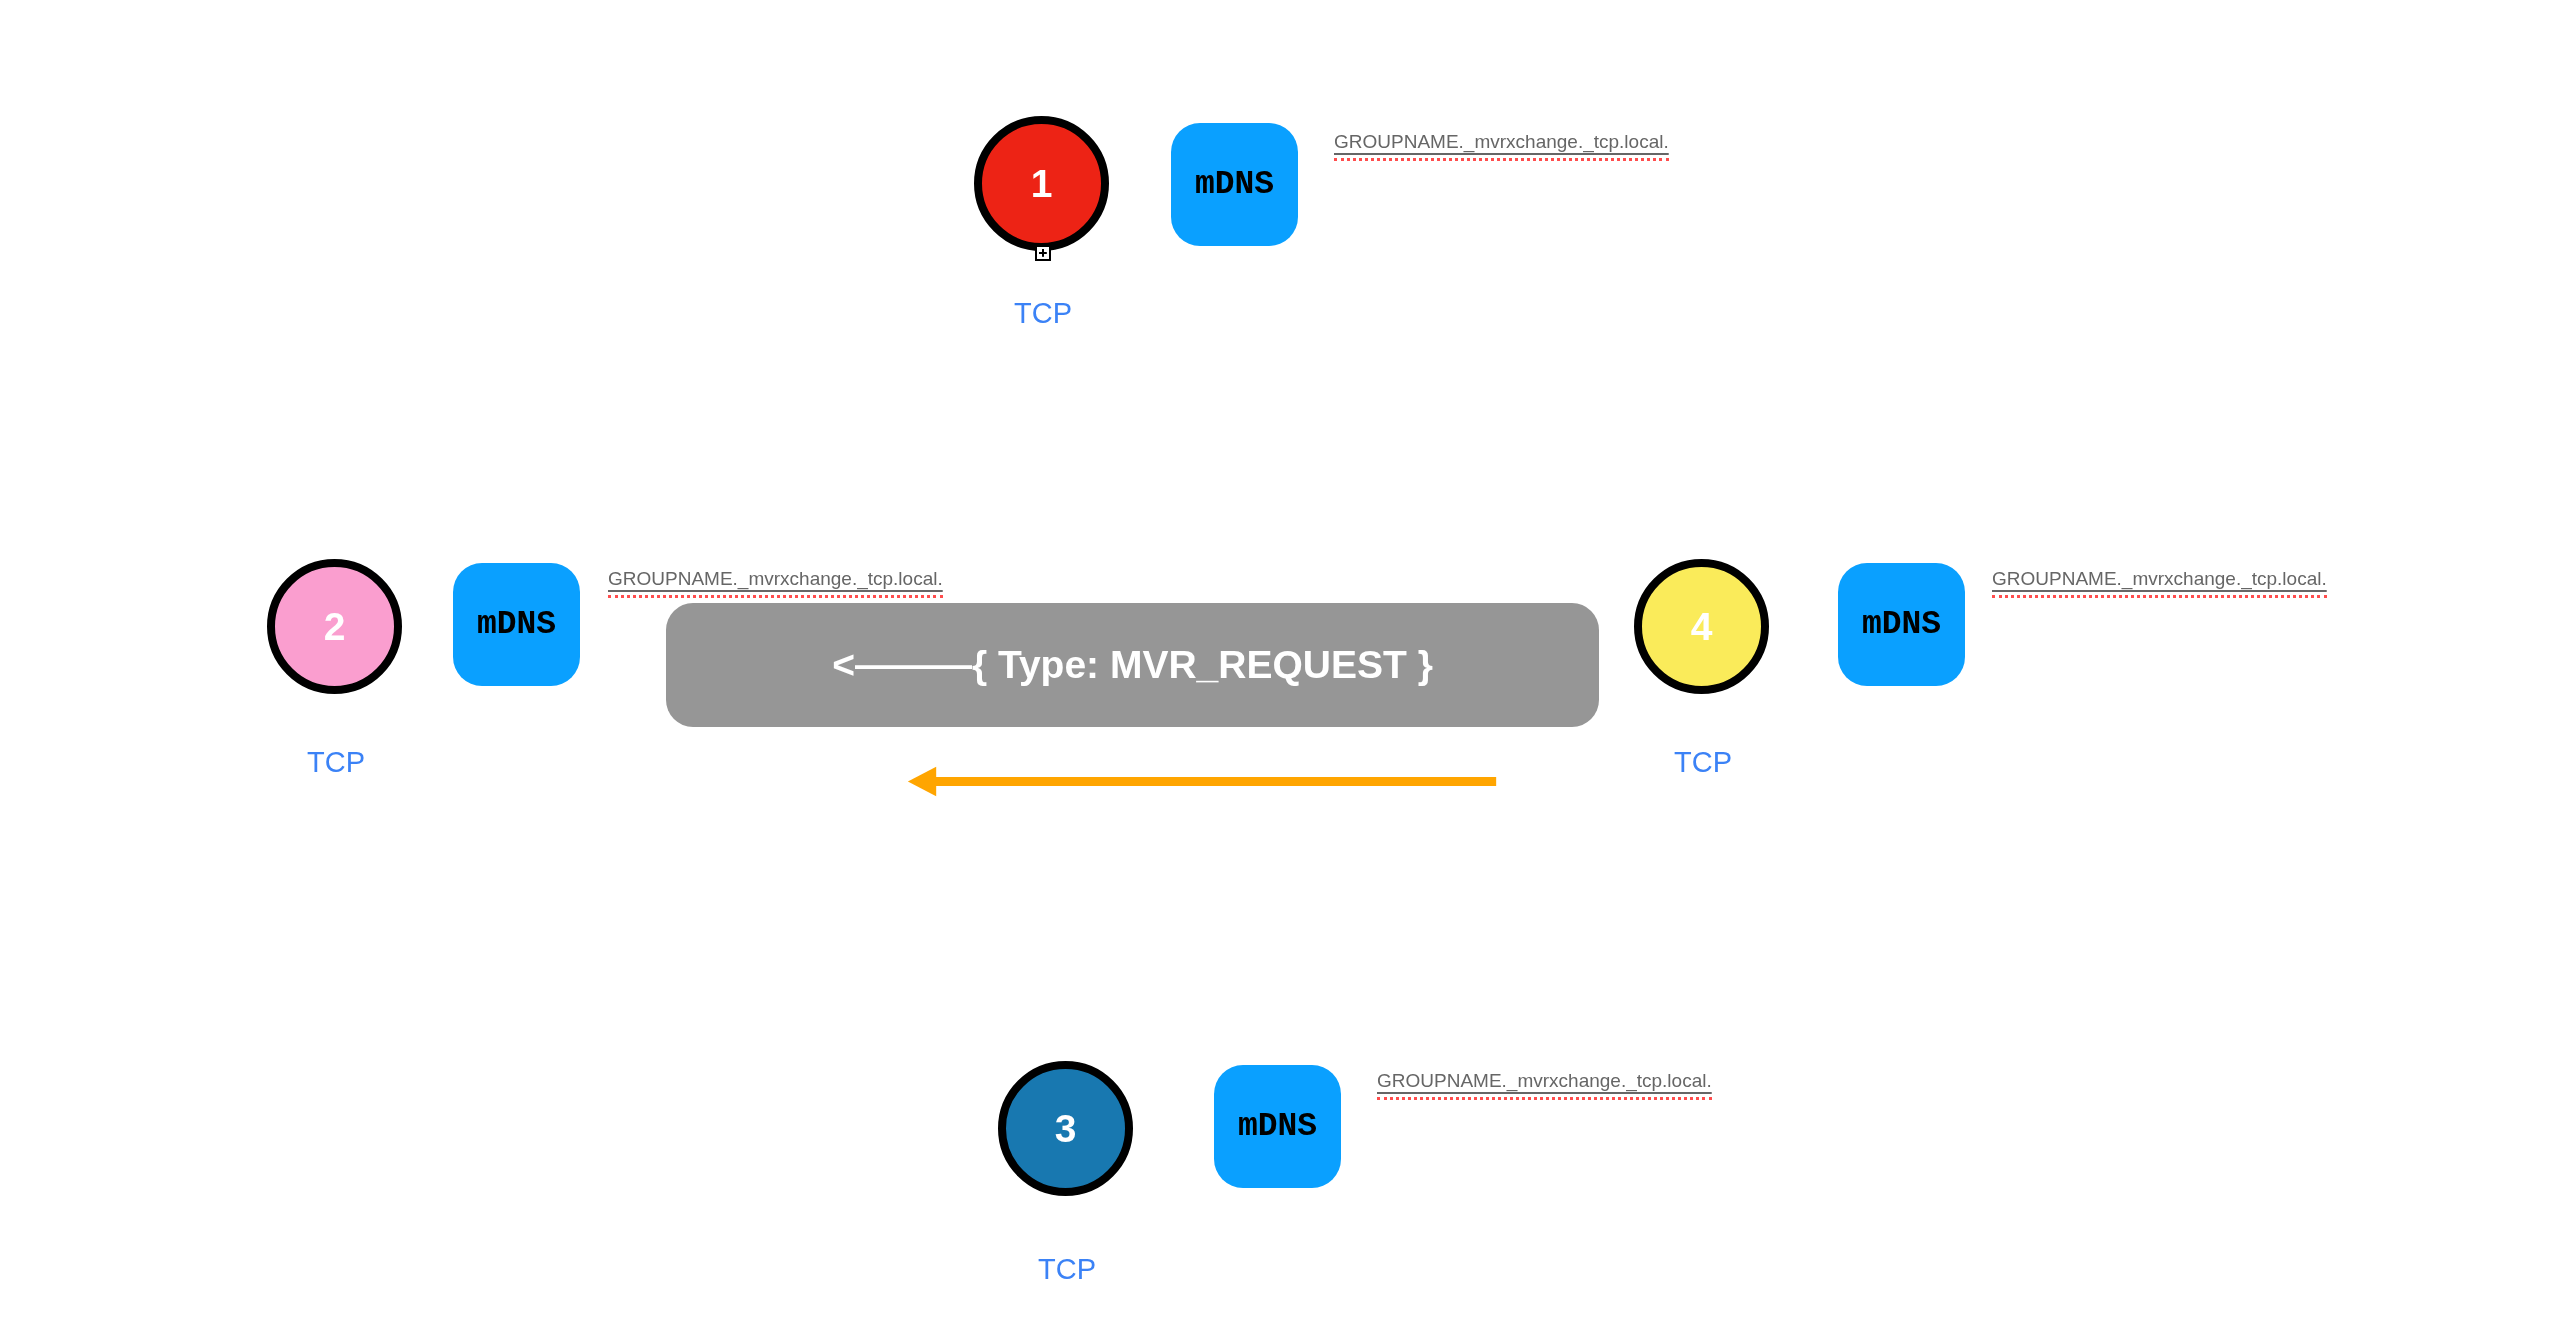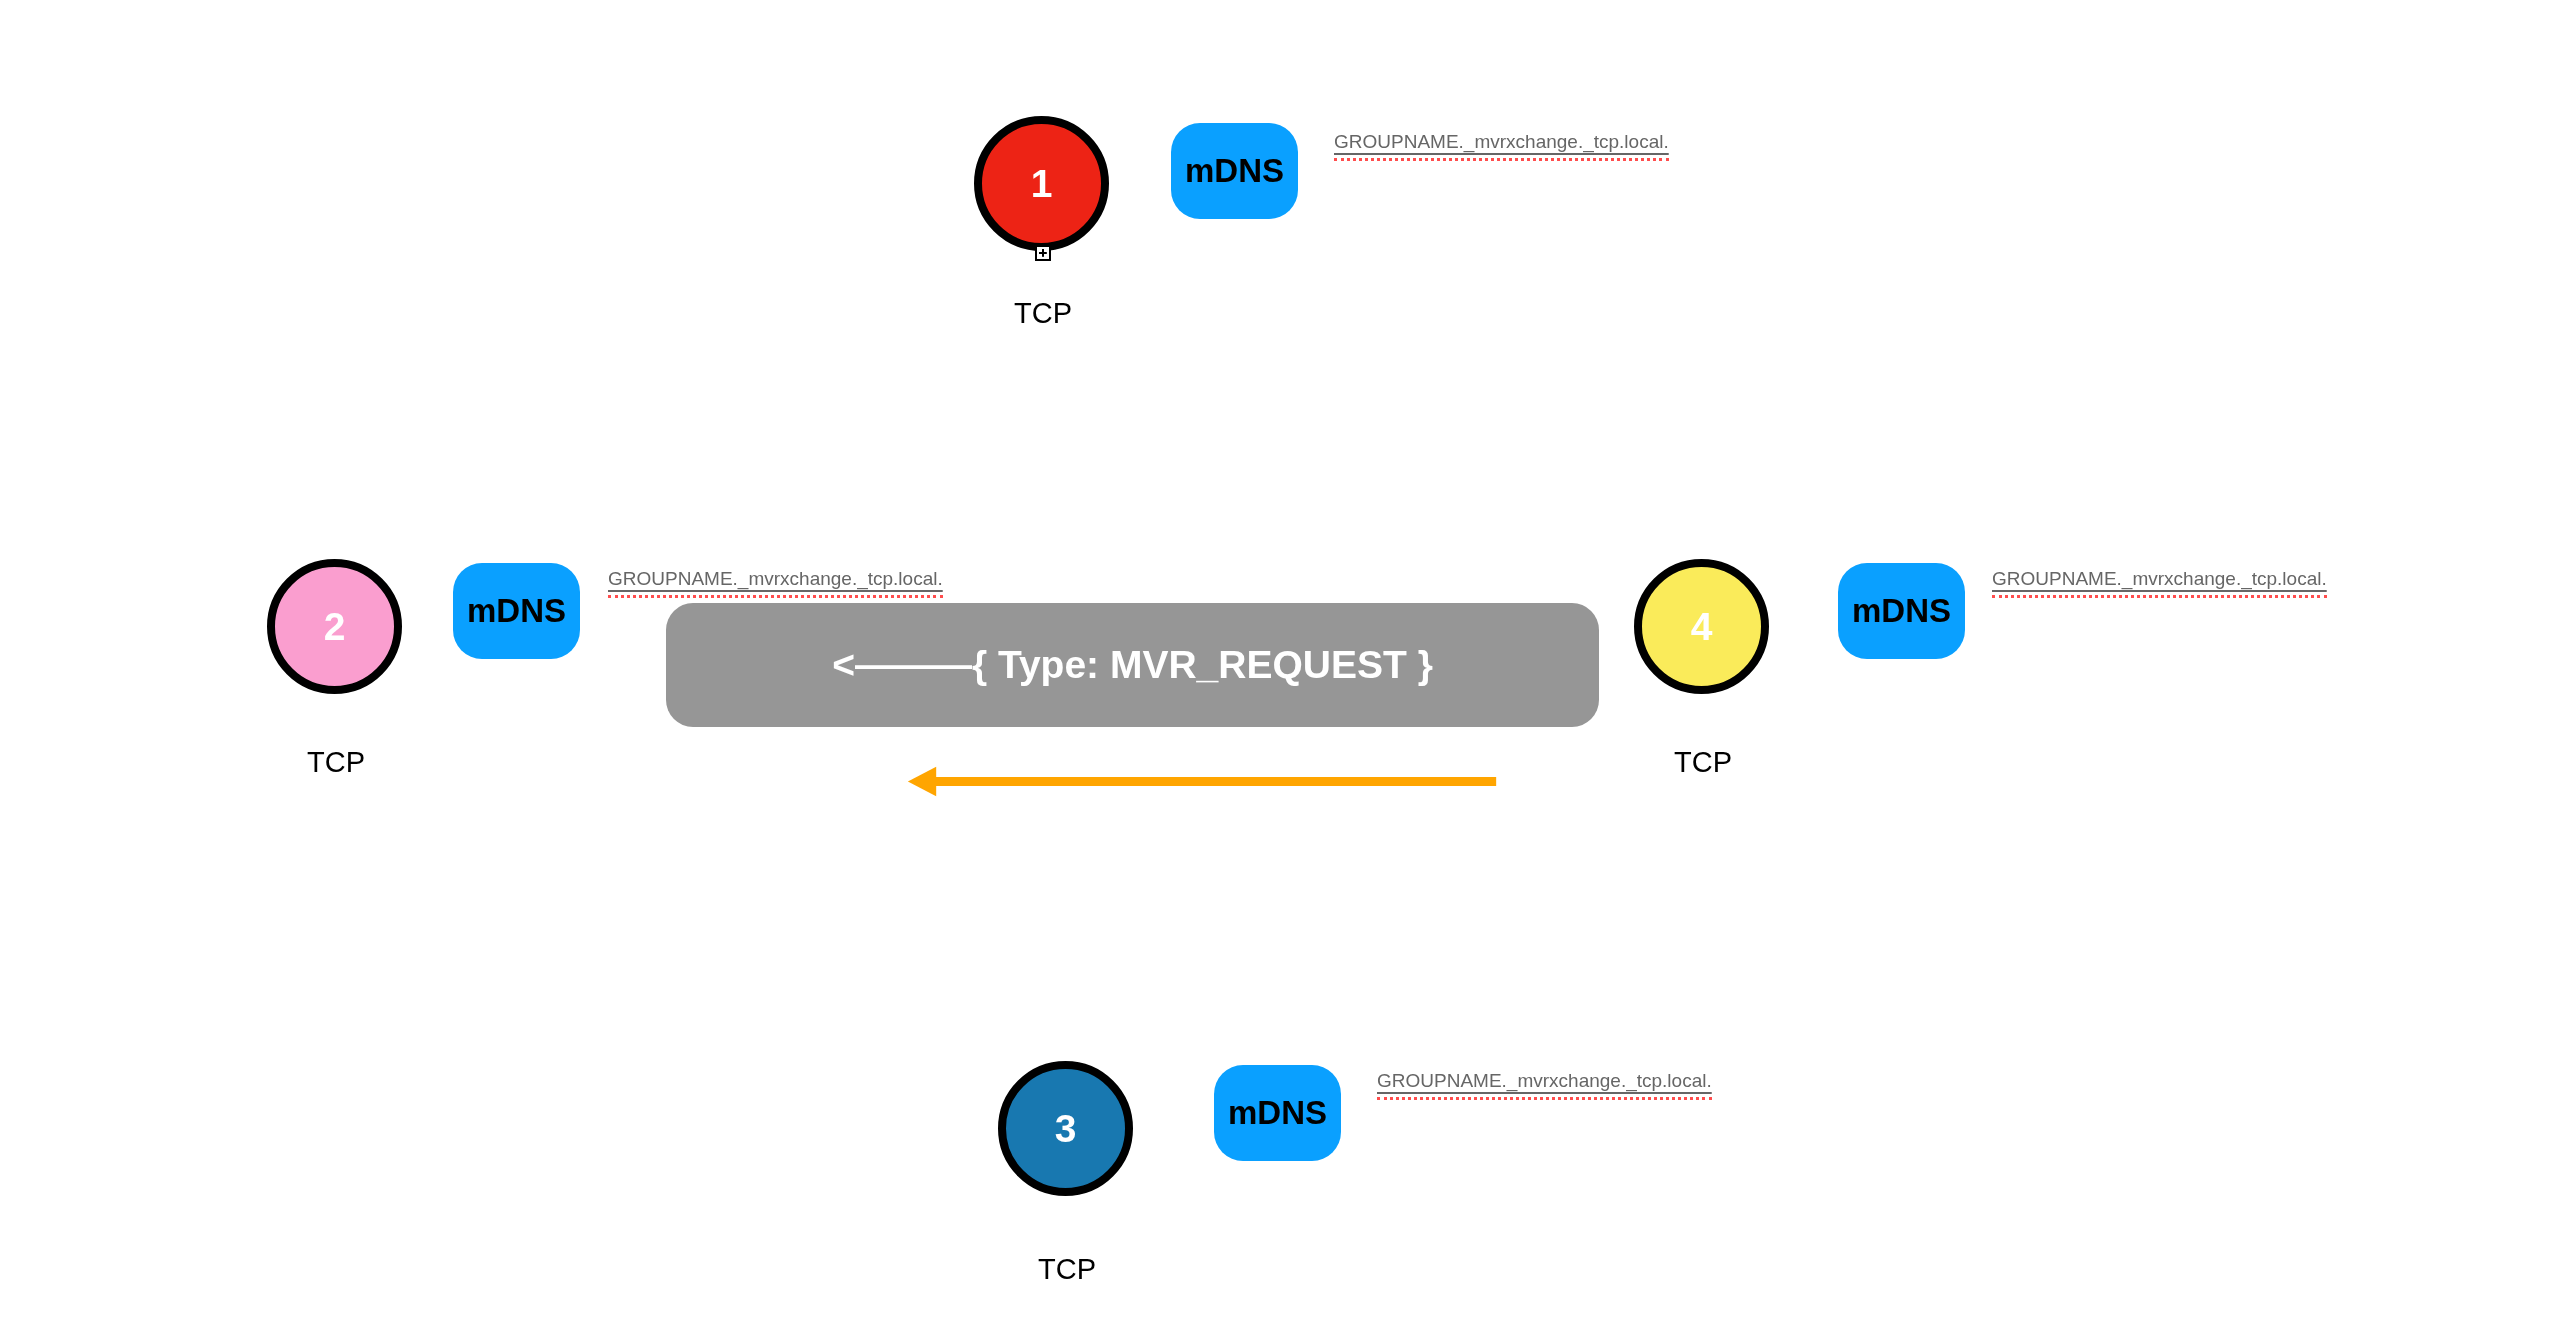--- a/index.html
+++ b/index.html
@@ -22,23 +22,23 @@
   .circle .num {
     color:#ffffff;
     font-size:39px;
     font-weight:bold;
     line-height:1;
   }
 
   
   .badge {
     position:absolute;
-    width:127px; height:96px;
+    width:127px; height:123px;
     border-radius:29px;
-    display:flex; align-items:center; justify-content:center;
+    display:flex; align-items:center; justify-content:center;font-family:Liberation Mono, monospace;
   }
   .badge .badge-label {
     color:#000;
     font-size:33px;
     font-weight:bold;
   }
 
   
   .svc {
     position:absolute;
@@ -57,21 +57,21 @@
     content:"";
     position:absolute;
     left:0; right:0; bottom:-8.8px;
     border-bottom:3.9px dotted #ff4d4d;
   }
 
   
   .tcp {
     position:absolute;
     transform:translateX(-50%);
-    color:#000000;
+    color:#3b82f6;
     font-size:29px;
     line-height:29px;
   }
 
   
   .msg-box {
     position:absolute;
     left:666px; top:603px;
     width:933px; height:124px;
     border-radius:27px;

